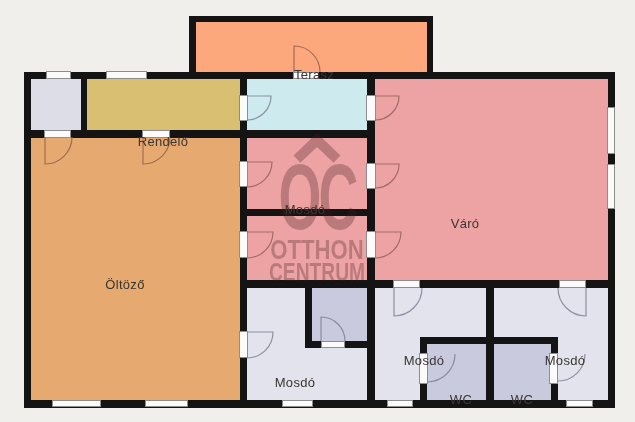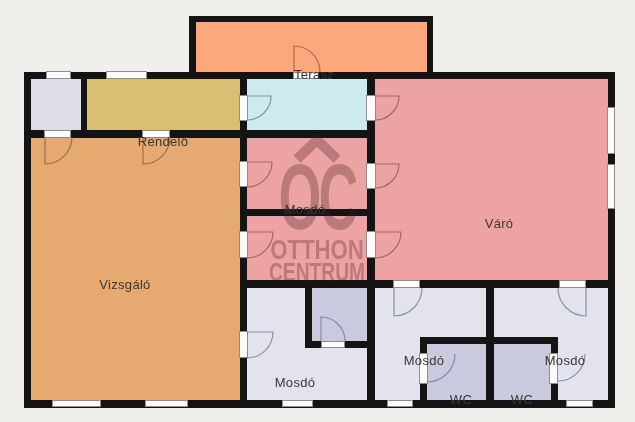--- a/index.html
+++ b/index.html
@@ -90,22 +90,22 @@
     </g>
     <polyline points="297,159 317,140 337,159" fill="none" stroke="rgba(75,30,35,0.31)" stroke-width="10"></polyline>
   </svg>
 
   <div class="wm-oc" style="color: rgba(75, 30, 35, 0.31);">OC</div>
   <div class="wm-l1" style="color: rgba(75, 30, 35, 0.31);">OTTHON</div>
   <div class="wm-l2" style="color: rgba(75, 30, 35, 0.31);">CENTRUM</div>
 
   <div class="lbl" style="left:314px;top:46px">Terasz</div>
   <div class="lbl" style="left:163px;top:113px">Rendelő</div>
-  <div class="lbl" style="left:125px;top:256px">Vizsgáló</div>
+  <div class="lbl" style="left:125px;top:256px">Öltöző</div>
   <div class="lbl" style="left:305px;top:181px">Mosdó</div>
-  <div class="lbl" style="left:499px;top:195px">Váró</div>
+  <div class="lbl" style="left:465px;top:195px">Váró</div>
   <div class="lbl" style="left:295px;top:354px">Mosdó</div>
   <div class="lbl" style="left:424px;top:332px">Mosdó</div>
   <div class="lbl" style="left:565px;top:332px">Mosdó</div>
   <div class="lbl" style="left:461px;top:371px">WC</div>
   <div class="lbl" style="left:522px;top:371px">WC</div>
 
 </div>
 
 </body></html>

